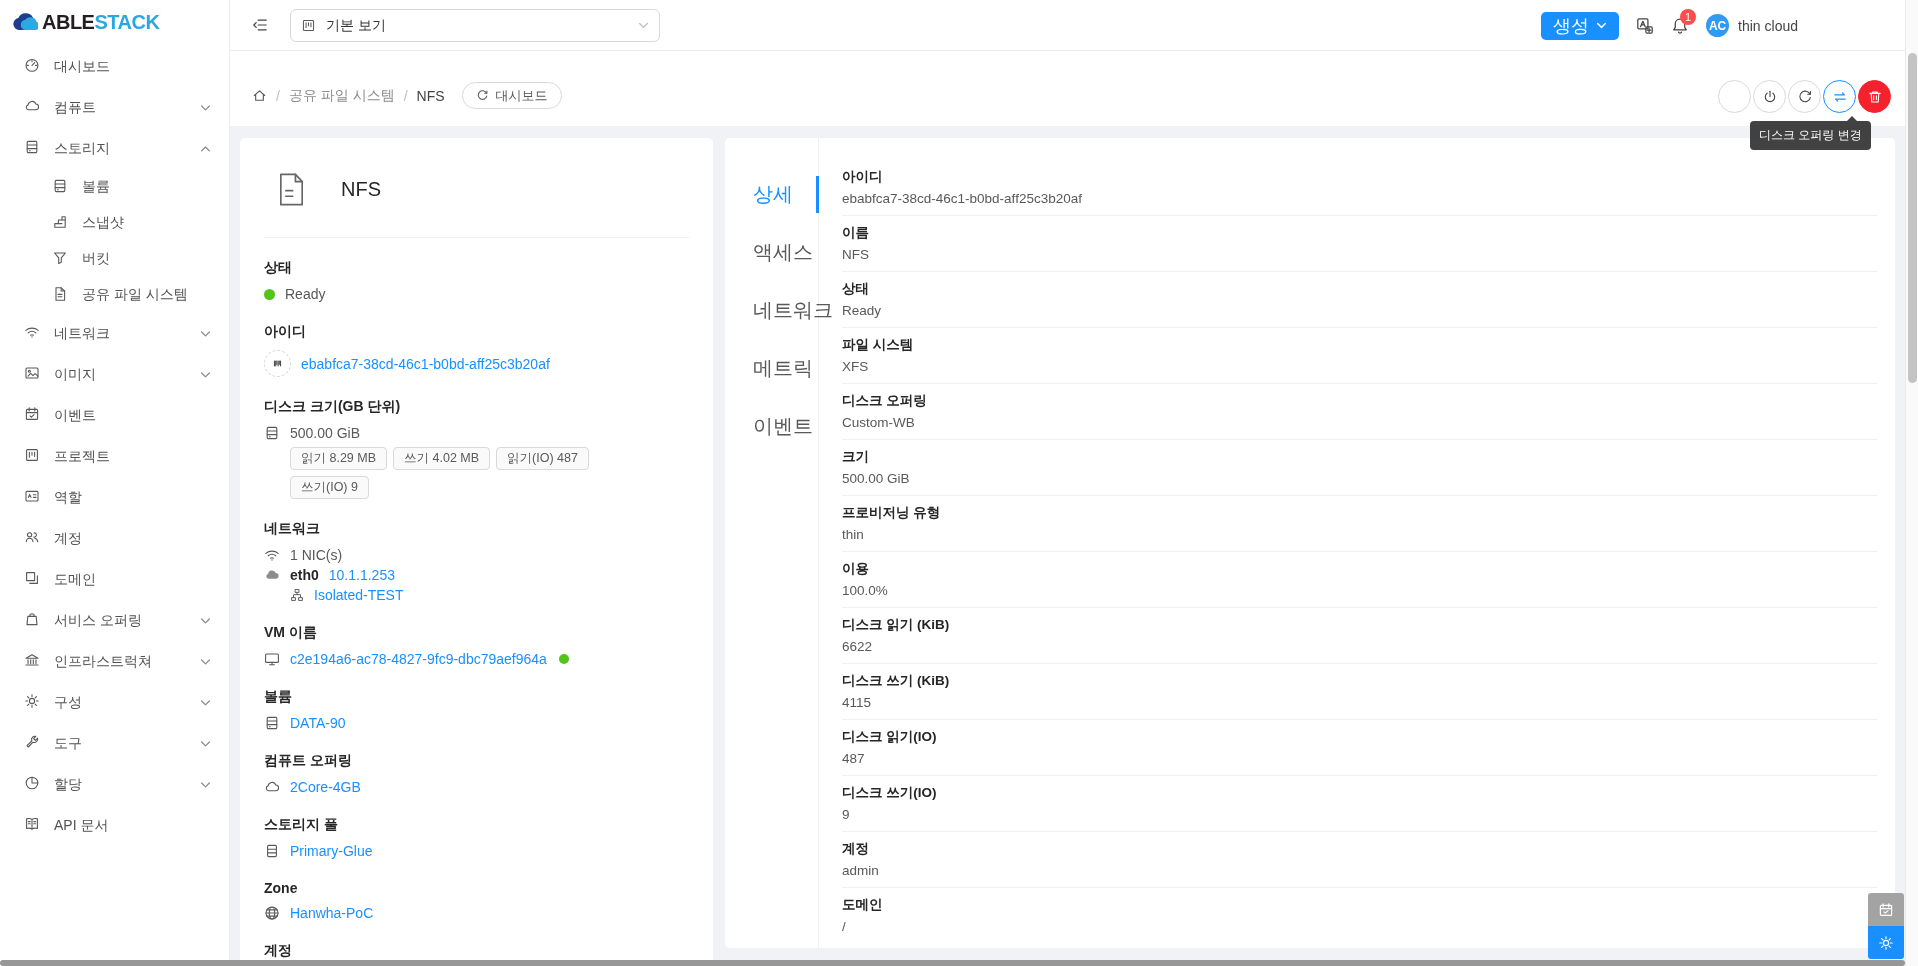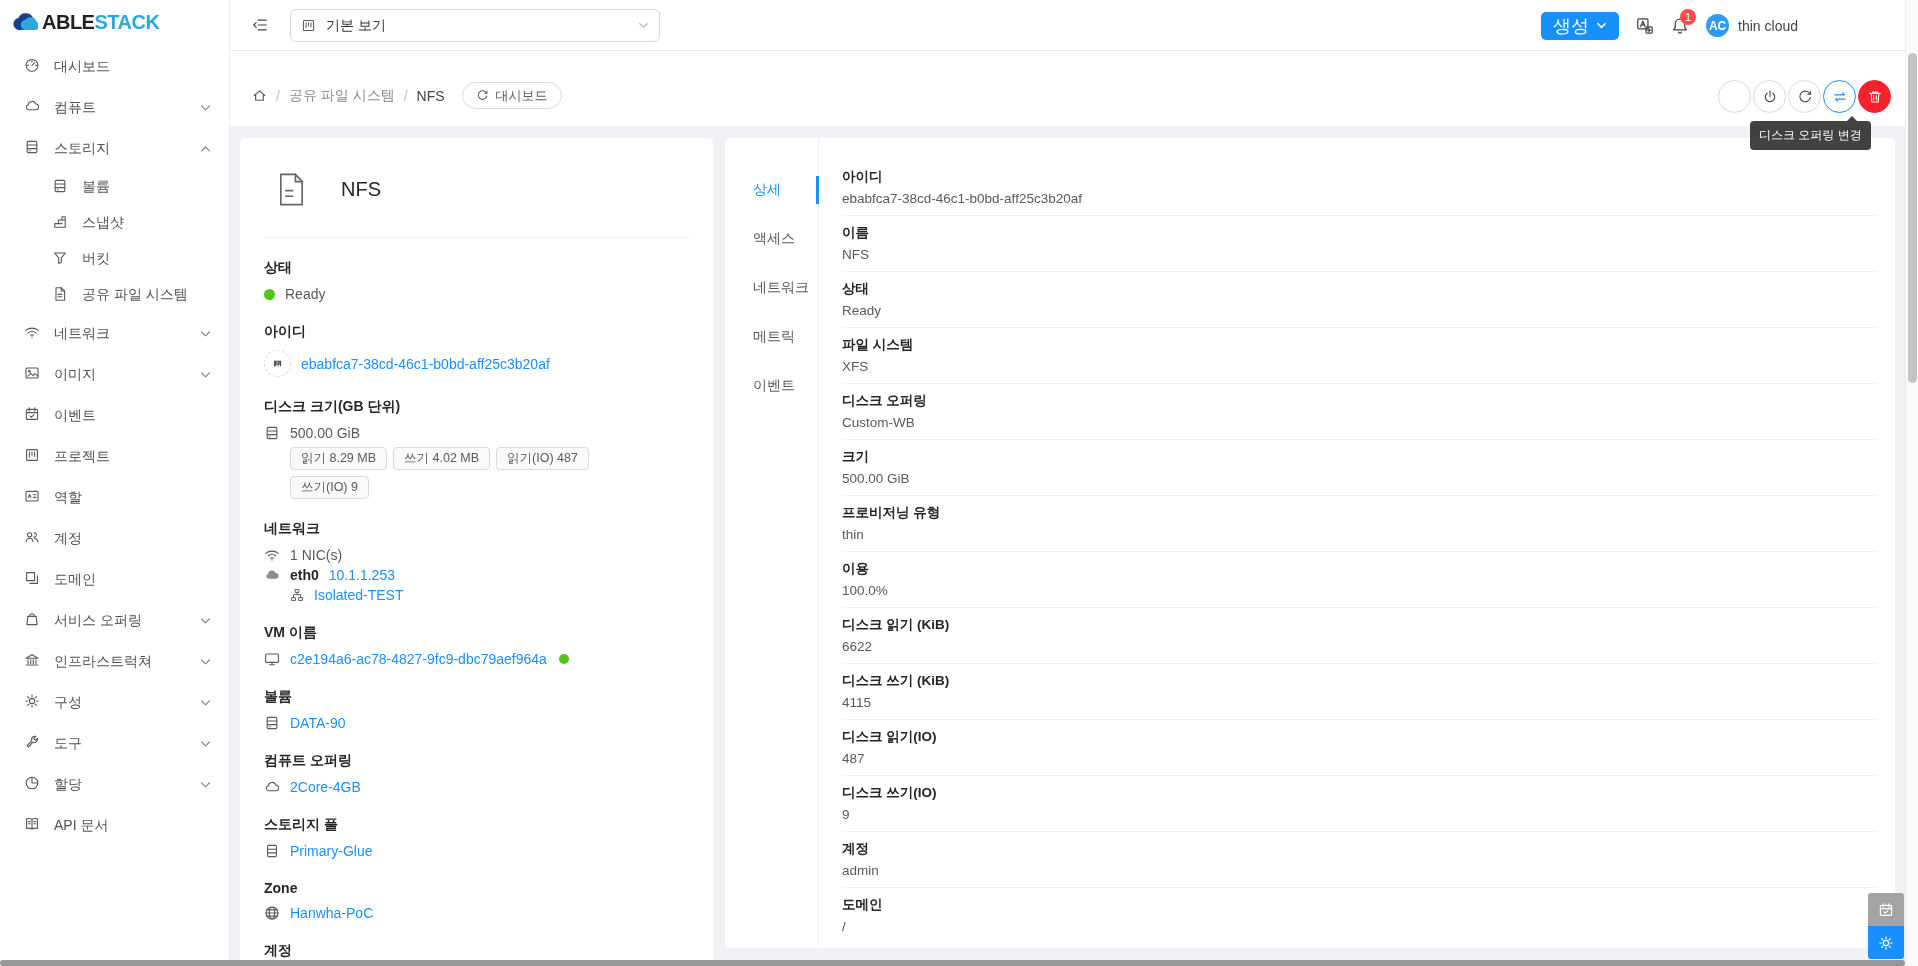--- a/index.html
+++ b/index.html
@@ -66,21 +66,21 @@
   .blue { color:#1890ff; cursor:pointer; text-decoration:none; }
   .dot { width:11px; height:11px; border-radius:50%; background:#52c41a; flex:none; }
   .dot.sm { width:10px; height:10px; margin-left:2px; }
   .barcode-circ { width:27px; height:27px; border:1px dashed #d9d9d9; border-radius:50%; display:flex; align-items:center; justify-content:center; flex:none; }
   .badges { margin-left:26px; margin-top:6px; display:flex; flex-wrap:wrap; gap:6px; max-width:330px; }
   .tagb { border:1px solid #d9d9d9; background:#fafafa; border-radius:4px; padding:2px 10px; font-size:12.5px; color:#595959; white-space:nowrap; }
   .bold-dark { color:#262626; font-weight:bold; }
 
   
   .tabs { width:94px; border-right:1px solid #f0f0f0; padding-top:32px; flex:none; }
-  .tab { position:relative; font-size:14px; color:#595959; padding:11px 0 11px 28px; margin-bottom:9px; cursor:pointer; white-space:nowrap; }
+  .tab { position:relative; font-size:20px; color:#595959; padding:11px 0 11px 28px; margin-bottom:9px; cursor:pointer; white-space:nowrap; }
   .tab.active { color:#1890ff; }
   .tab.active::after { content:""; position:absolute; right:-1px; top:6px; bottom:6px; width:3px; background:#1890ff; }
   .details { flex:1; padding:22px 18px 0 23px; }
   .drow { padding:8px 0; border-bottom:1px solid #f0f0f0; }
   .drow:last-child { border-bottom:none; }
   .dlabel { font-size:13.5px; font-weight:bold; color:#262626; line-height:17px; }
   .dvalue { font-size:13.5px; color:#595959; margin-top:5px; line-height:17px; }
 
   
   .float-btn { position:absolute; width:36px; height:33px; display:flex; align-items:center; justify-content:center; cursor:pointer; z-index:8; }

